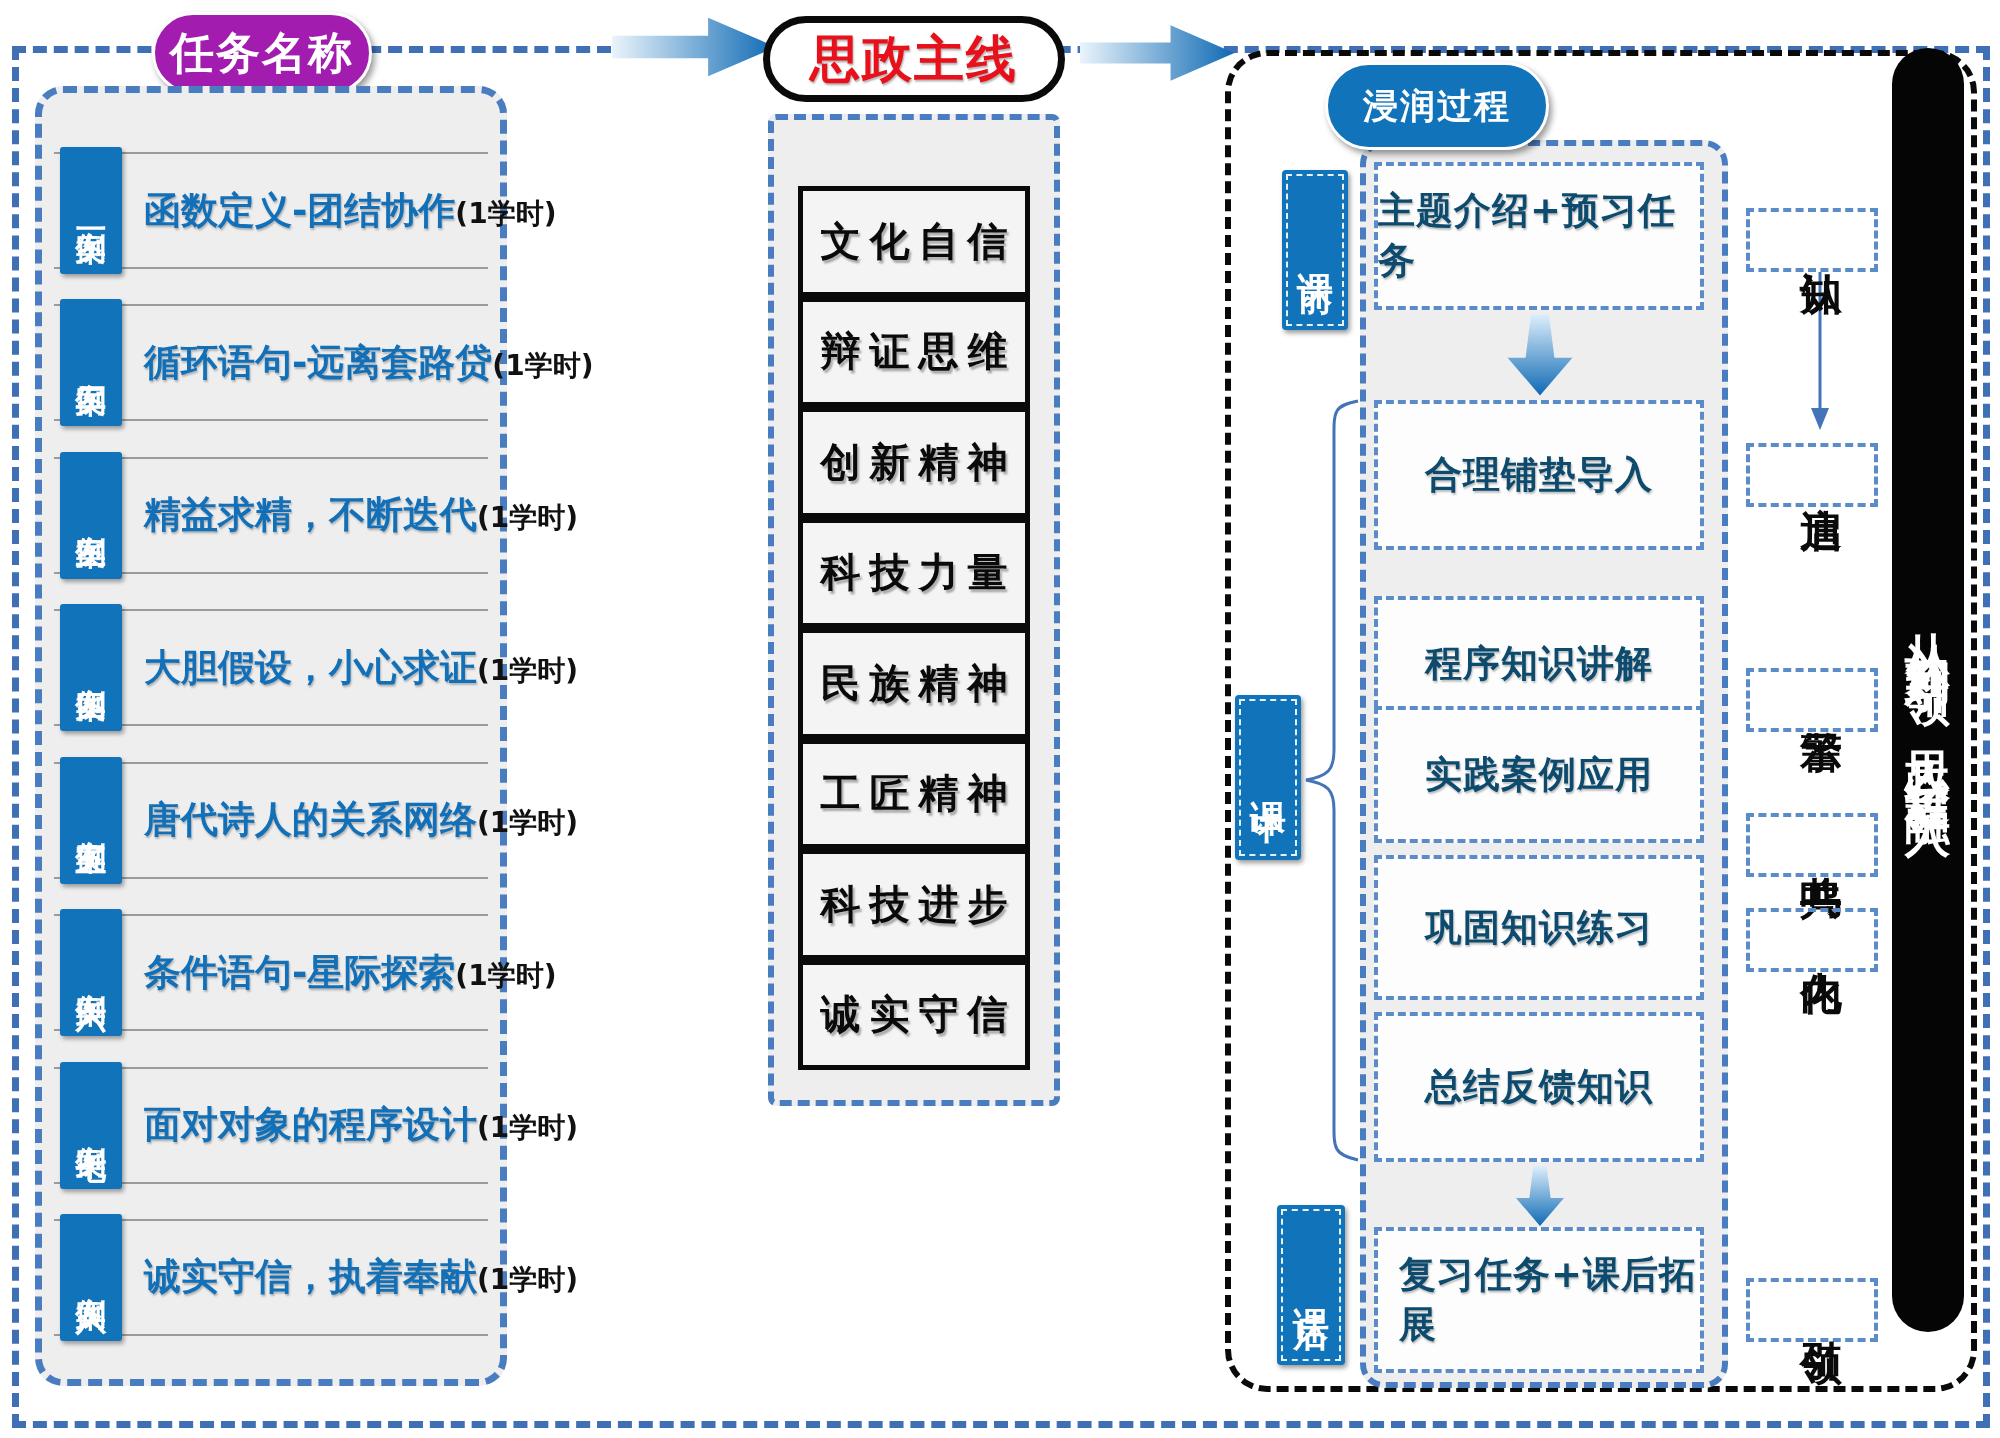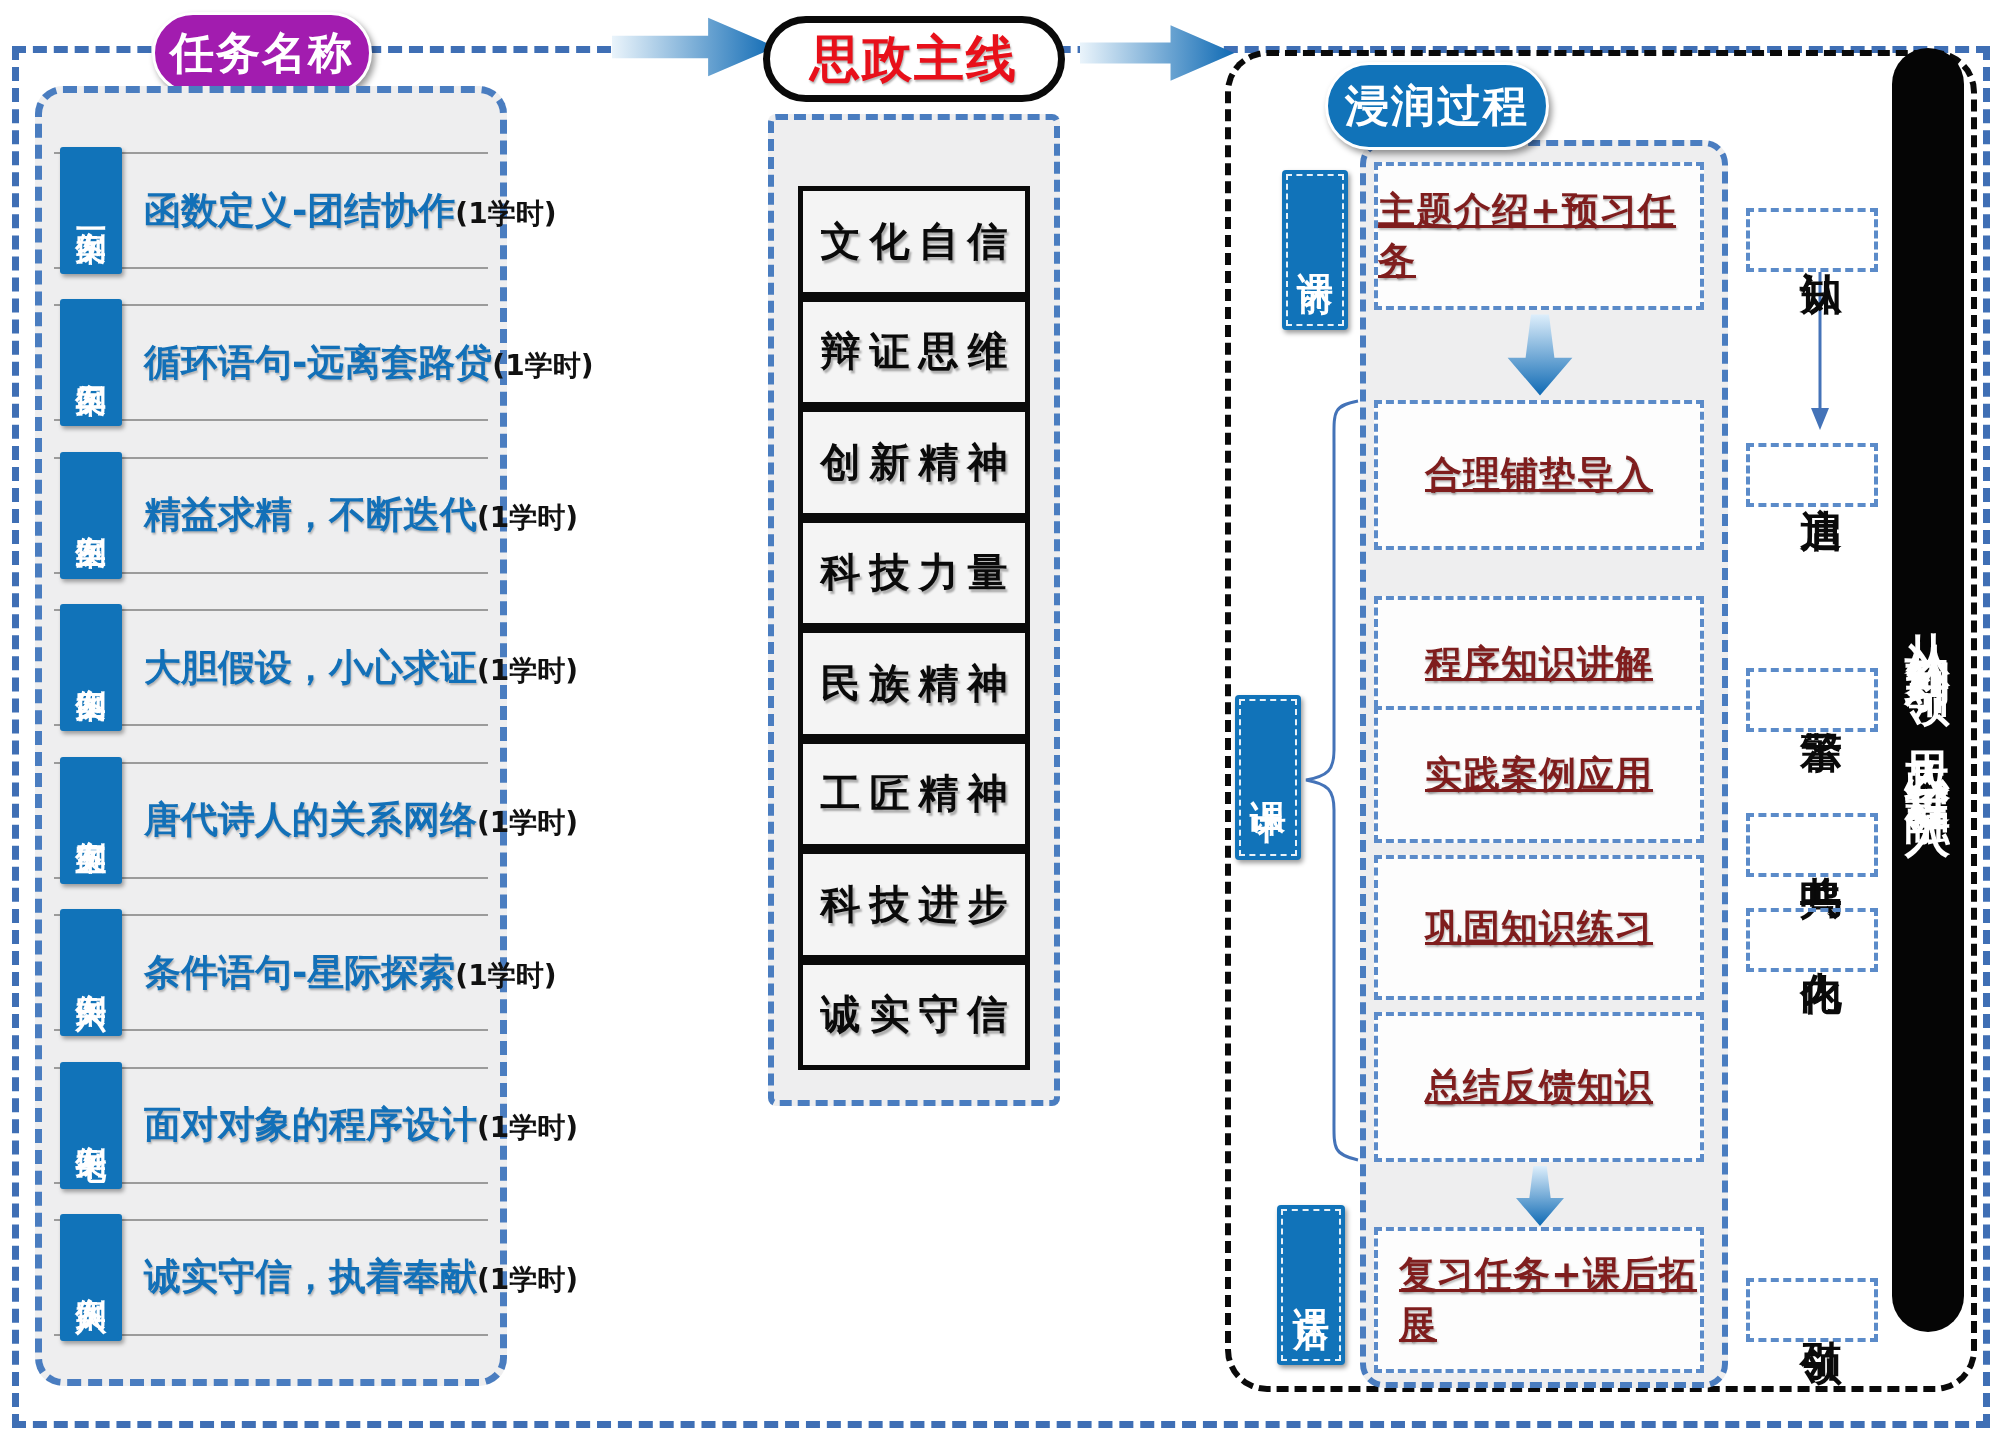--- a/index.html
+++ b/index.html
@@ -9,21 +9,21 @@
   
   .outer-frame { position:absolute; left:12px; top:46px; width:1978px; height:1382px; border:7px dashed #3f6fb5; }
 
   
   .pill { position:absolute; display:flex; align-items:center; justify-content:center; border-radius:44px; }
   .pill-tasks { left:152px; top:12px; width:220px; height:82px; background:#a21caf; border:3px solid #fff; box-shadow:3px 4px 6px rgba(0,0,0,.4); }
   .pill-tasks span { color:#fff; font-size:44px; font-weight:bold; letter-spacing:2px; }
   .pill-ideology { left:763px; top:16px; width:302px; height:86px; background:#fff; border:7px solid #0a0a0a; }
   .pill-ideology span { color:#e8101a; font-size:50px; font-weight:bold; letter-spacing:2px; text-shadow:1px 2px 2px rgba(0,0,0,.3); }
   .pill-process { left:1325px; top:62px; width:224px; height:88px; background:#1173b9; border:3px solid #fff; box-shadow:3px 4px 6px rgba(0,0,0,.4); z-index:5; }
-  .pill-process span { color:#fff; font-size:44px; font-weight:bold; letter-spacing:2px; }
+  .pill-process span { color:#fff; font-size:35px; font-weight:bold; letter-spacing:2px; }
 
   
   .top-arrow { position:absolute; }
   .top-arrow-1 { left:612px; top:14px; width:172px; height:66px; }
   .top-arrow-2 { left:1080px; top:20px; width:162px; height:66px; }
 
   
   .left-panel { position:absolute; left:35px; top:86px; width:472px; height:1300px; background:#eeeeef; border:7px dashed #4a7dc0; border-radius:28px; display:flex; flex-direction:column; justify-content:space-between; padding:54px 10px 38px 10px; }
   .case-row { position:relative; height:127px; }
   .case-lines { position:absolute; left:2px; right:2px; top:5px; bottom:5px; border-top:2px solid #9b9b9b; border-bottom:2px solid #9b9b9b; }
@@ -35,21 +35,21 @@
 
   
   .mid-panel { position:absolute; left:768px; top:114px; width:292px; height:992px; background:#eeeeef; border:6px dashed #4a7dc0; border-radius:8px; display:flex; flex-direction:column; justify-content:space-between; padding:66px 24px 30px 24px; }
   .ideo-box { height:131px; background:#f4f4f4; border:5px solid #0a0a0a; display:flex; align-items:center; justify-content:center; }
   .ideo-box span { color:#0a0a0a; font-size:40px; font-weight:bold; letter-spacing:9px; text-indent:9px; text-shadow:2px 3px 2px rgba(0,0,0,.3); }
 
   
   .right-rect { position:absolute; left:1225px; top:50px; width:752px; height:1342px; border:6px dashed #0a0a0a; border-radius:42px; }
   .inner-panel { position:absolute; left:1360px; top:140px; width:368px; height:1248px; background:#eeeeef; border:6px dashed #4a7dc0; border-radius:24px; }
   .step-box { position:absolute; left:1374px; width:330px; background:#fdfdfd; border:4px dashed #5b8bc9; display:flex; align-items:center; justify-content:center; z-index:3; }
-  .step-box span { color:#7f1d1d; font-size:37px; font-weight:bold; letter-spacing:1px; text-shadow:1px 2px 2px rgba(0,0,0,.25);text-decoration:underline; }
+  .step-box span { color:#0c4a6e; font-size:37px; font-weight:bold; letter-spacing:1px; text-shadow:1px 2px 2px rgba(0,0,0,.25); }
 
   .phase-label { position:absolute; background:#1173b9; display:flex; align-items:center; justify-content:center; border-radius:4px; box-shadow:2px 3px 5px rgba(0,0,0,.4); outline:2px dashed rgba(255,255,255,.9); outline-offset:-6px; z-index:4; }
   .phase-label span { writing-mode:vertical-rl; text-orientation:upright; color:#fff; font-size:36px; font-weight:bold; line-height:1; letter-spacing:6px; }
 
   .down-arrow { position:absolute; z-index:2; }
   .brace-svg { position:absolute; left:1298px; top:398px; width:64px; height:766px; z-index:2; }
   .thin-arrow { position:absolute; left:1806px; top:272px; width:28px; height:162px; }
 
   .flow-label { position:absolute; left:1746px; width:132px; height:64px; border:4px dashed #5b8bc9; z-index:2; }
   .flow-label .ftext { position:absolute; left:50px; top:50%; transform:translateY(-50%); writing-mode:vertical-rl; text-orientation:upright; color:#0a0a0a; font-size:42px; font-weight:bold; line-height:1; letter-spacing:2px; white-space:nowrap; }

